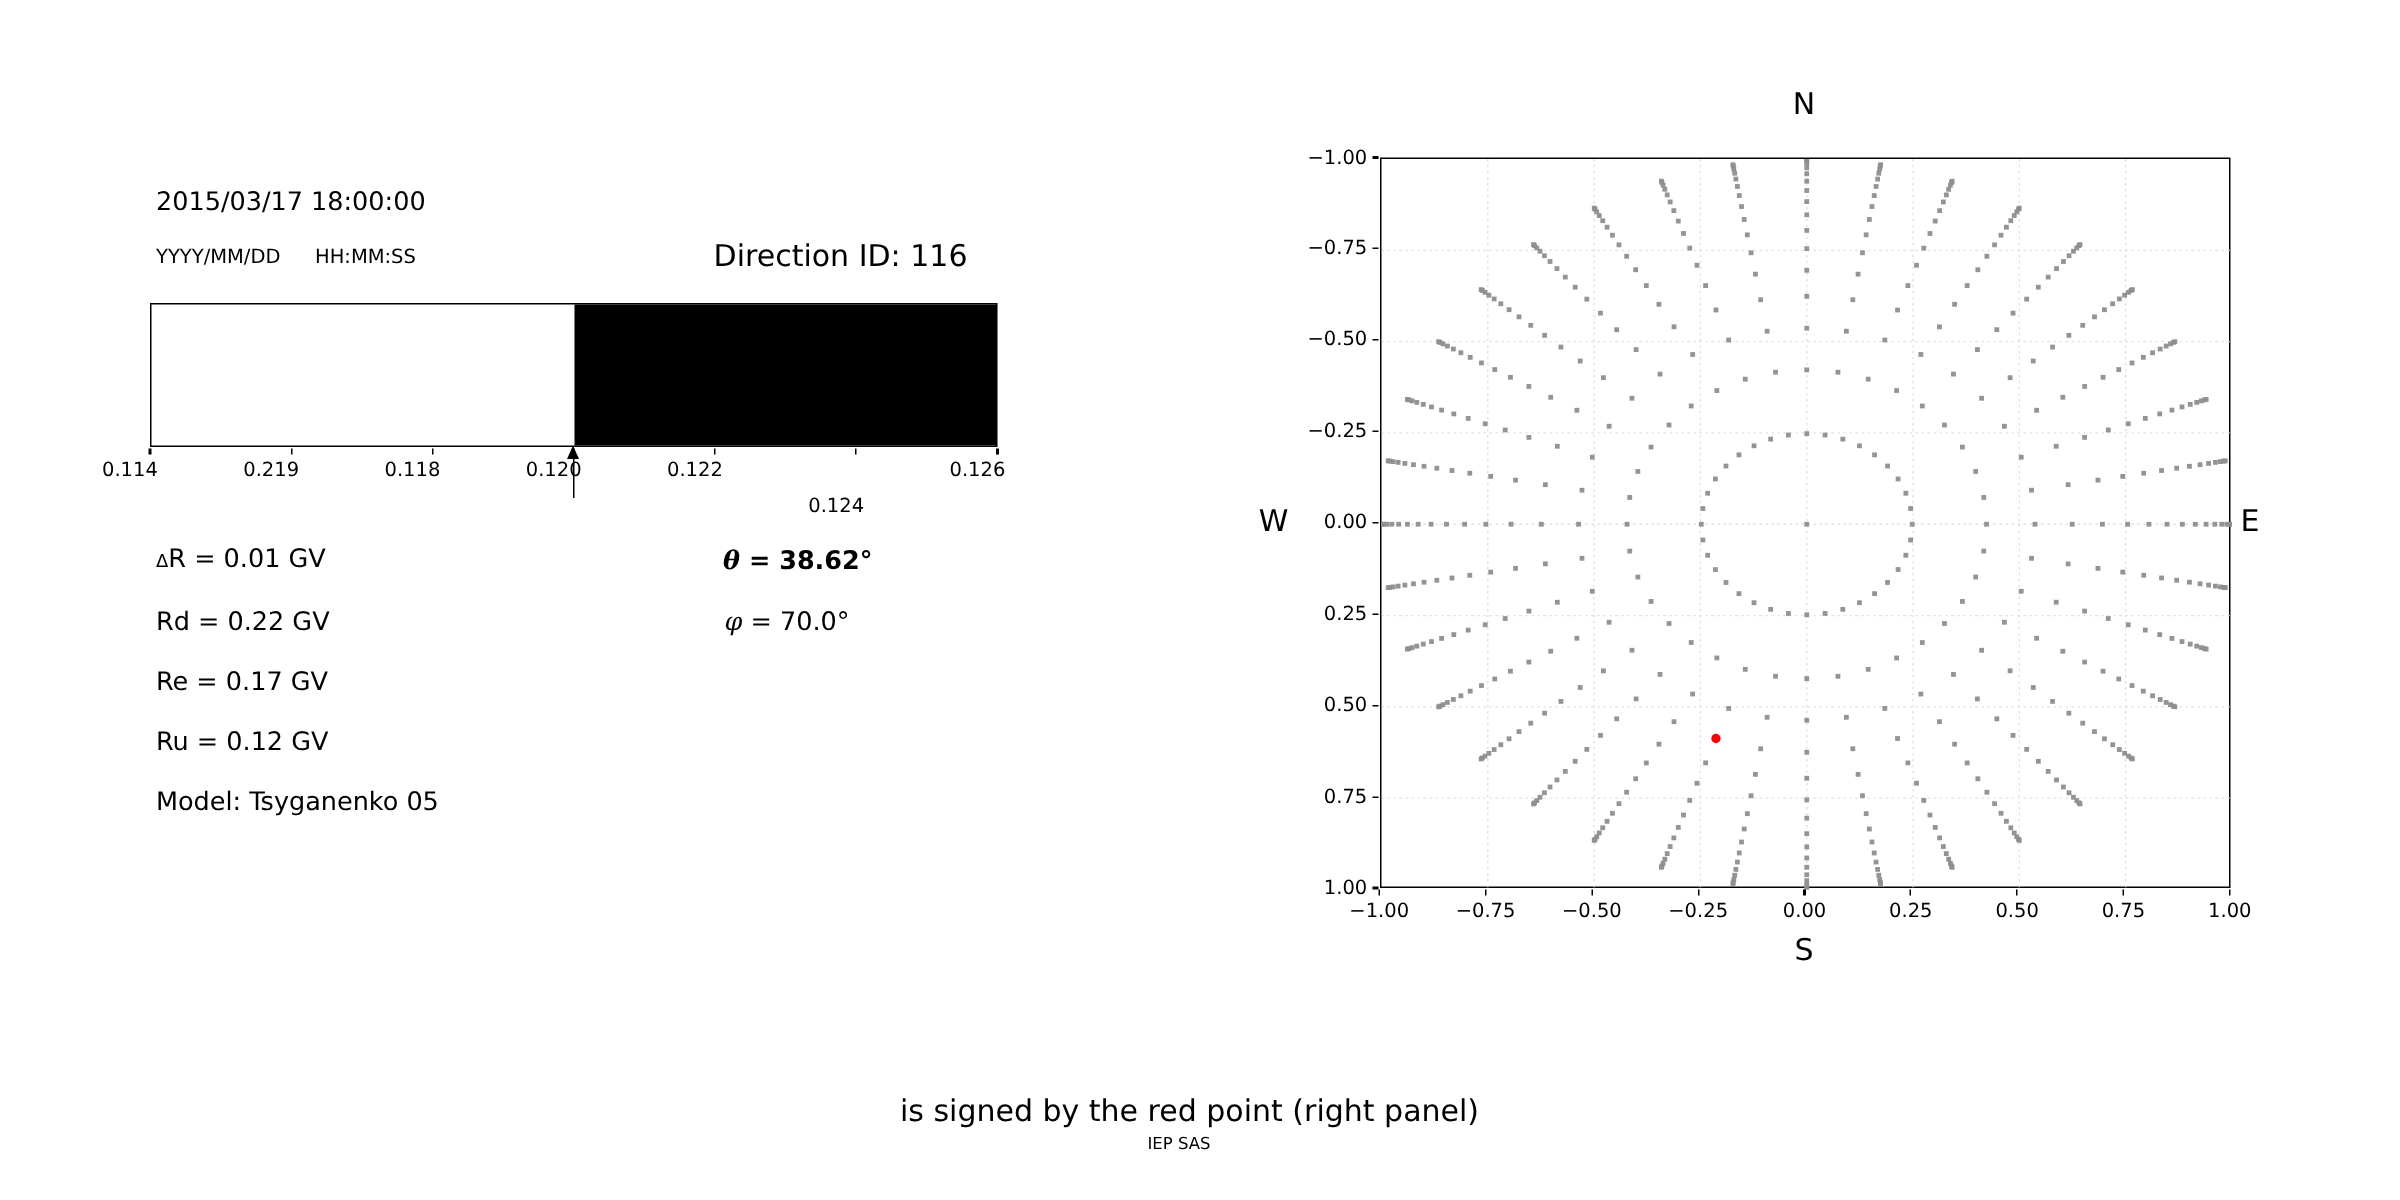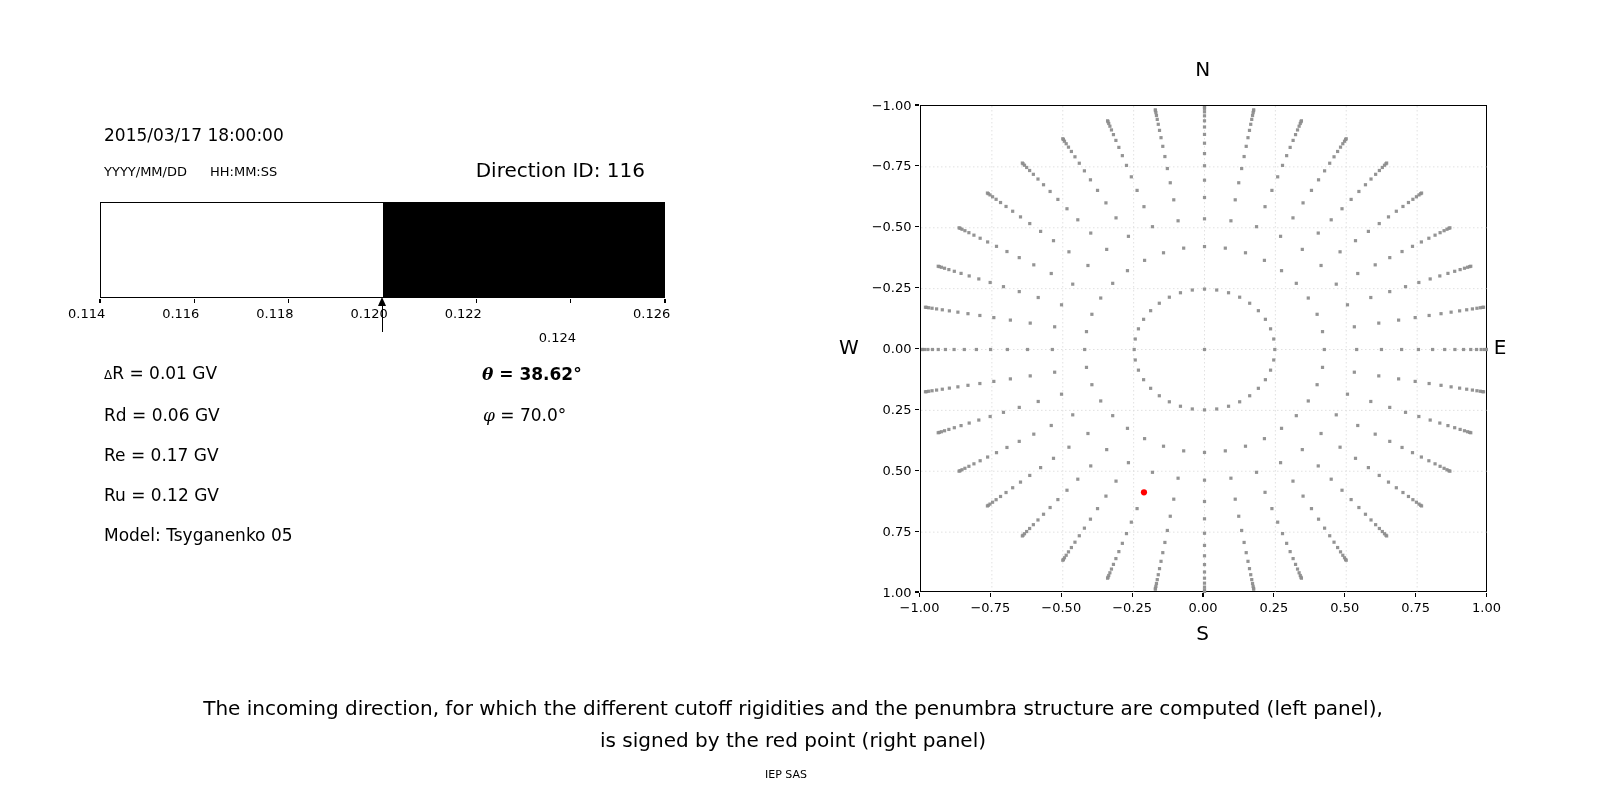--- a/index.html
+++ b/index.html
@@ -45,39 +45,39 @@
 
   <div class="abs t20 right" style="left:345px;top:159px;width:300px;">Direction ID: 116</div>
 
   <div id="penumbra-bar">
     <div id="penumbra-black"></div>
   </div>
   <div id="bar-axis-items">
       <div class="bar-tick" style="left: 99.4px; top: 299px;"></div>
       <div class="abs t13 bar-tick-label" style="left: 100px; top: 306px;">0.114</div>
       <div class="bar-tick" style="left: 193.567px; top: 299px;"></div>
-      <div class="abs t13 bar-tick-label" style="left: 194.167px; top: 306px;">0.116</div>
+      <div class="abs t13 bar-tick-label" style="left: 194.167px; top: 306px;">0.219</div>
       <div class="bar-tick" style="left: 287.733px; top: 299px;"></div>
       <div class="abs t13 bar-tick-label" style="left: 288.333px; top: 306px;">0.118</div>
       <div class="bar-tick" style="left: 381.9px; top: 299px;"></div>
       <div class="abs t13 bar-tick-label" style="left: 382.5px; top: 306px;">0.120</div>
       <div class="bar-tick" style="left: 476.067px; top: 299px;"></div>
       <div class="abs t13 bar-tick-label" style="left: 476.667px; top: 306px;">0.122</div>
       <div class="bar-tick" style="left: 570.233px; top: 299px;"></div>
       <div class="abs t13 bar-tick-label" style="left: 570.833px; top: 306px; margin-top: 24px;">0.124</div>
       <div class="bar-tick" style="left: 664.4px; top: 299px;"></div>
       <div class="abs t13 bar-tick-label" style="left: 665px; top: 306px;">0.126</div>
     </div>
 
   <div id="arrow-stem" class="abs" style="left:381.9px;top:306px;"></div>
   <div id="arrow-head" class="abs" style="left:378px;top:297px;"></div>
   <div class="abs t13 center" style="left:302px;top:332px;width:160px;"></div>
 
   <div class="abs t17 delta-row" style="left:104px;top:363px;">ΔR = 0.01 GV</div>
-  <div class="abs t17" style="left:104px;top:405px;">Rd = 0.06 GV</div>
+  <div class="abs t17" style="left:104px;top:405px;">Rd = 0.22 GV</div>
   <div class="abs t17" style="left:104px;top:445px;">Re = 0.17 GV</div>
   <div class="abs t17" style="left:104px;top:485px;">Ru = 0.12 GV</div>
   <div class="abs t17" style="left:104px;top:525px;">Model: Tsyganenko 05</div>
 
   <div class="abs t17" style="left:482px;top:364px;font-weight:bold;">
     <span class="serif-sym">θ</span><span> = 38.62°</span>
   </div>
   <div class="abs t17" style="left:483px;top:405px;">
     <span class="serif-sym">φ</span><span> = 70.0°</span>
   </div>
@@ -721,16 +721,15 @@
       <div class="abs t13 x-tick-label" style="left: 1486.5px; top: 600px;">1.00</div>
       <div class="y-tick" style="left: 914.5px; top: 591.4px;"></div>
       <div class="abs t13 y-tick-label" style="left: 855.5px; top: 584.5px;">1.00</div>
     </div>
 
   <div class="abs t20 compass" style="left:1202.7px;top:58px;">N</div>
   <div class="abs t20 compass" style="left:1202.7px;top:622px;">S</div>
   <div class="abs t20 compass" style="left:849px;top:336px;">W</div>
   <div class="abs t20 compass" style="left:1500px;top:336px;">E</div>
 
-  <div class="abs center" style="left:0;top:697px;width:1586px;font-size:20px;line-height:23px;">The incoming direction, for which the different cutoff rigidities and the penumbra structure are computed (left panel),</div>
   <div class="abs center" style="left:0;top:729px;width:1586px;font-size:20px;line-height:23px;">is signed by the red point (right panel)</div>
-  <div class="abs t11 center" style="left:736px;top:756px;width:100px;margin-top:12px;">IEP SAS</div>
+  <div class="abs t11 center" style="left:736px;top:756px;width:100px;">IEP SAS</div>
 </div>
 
 </body></html>

